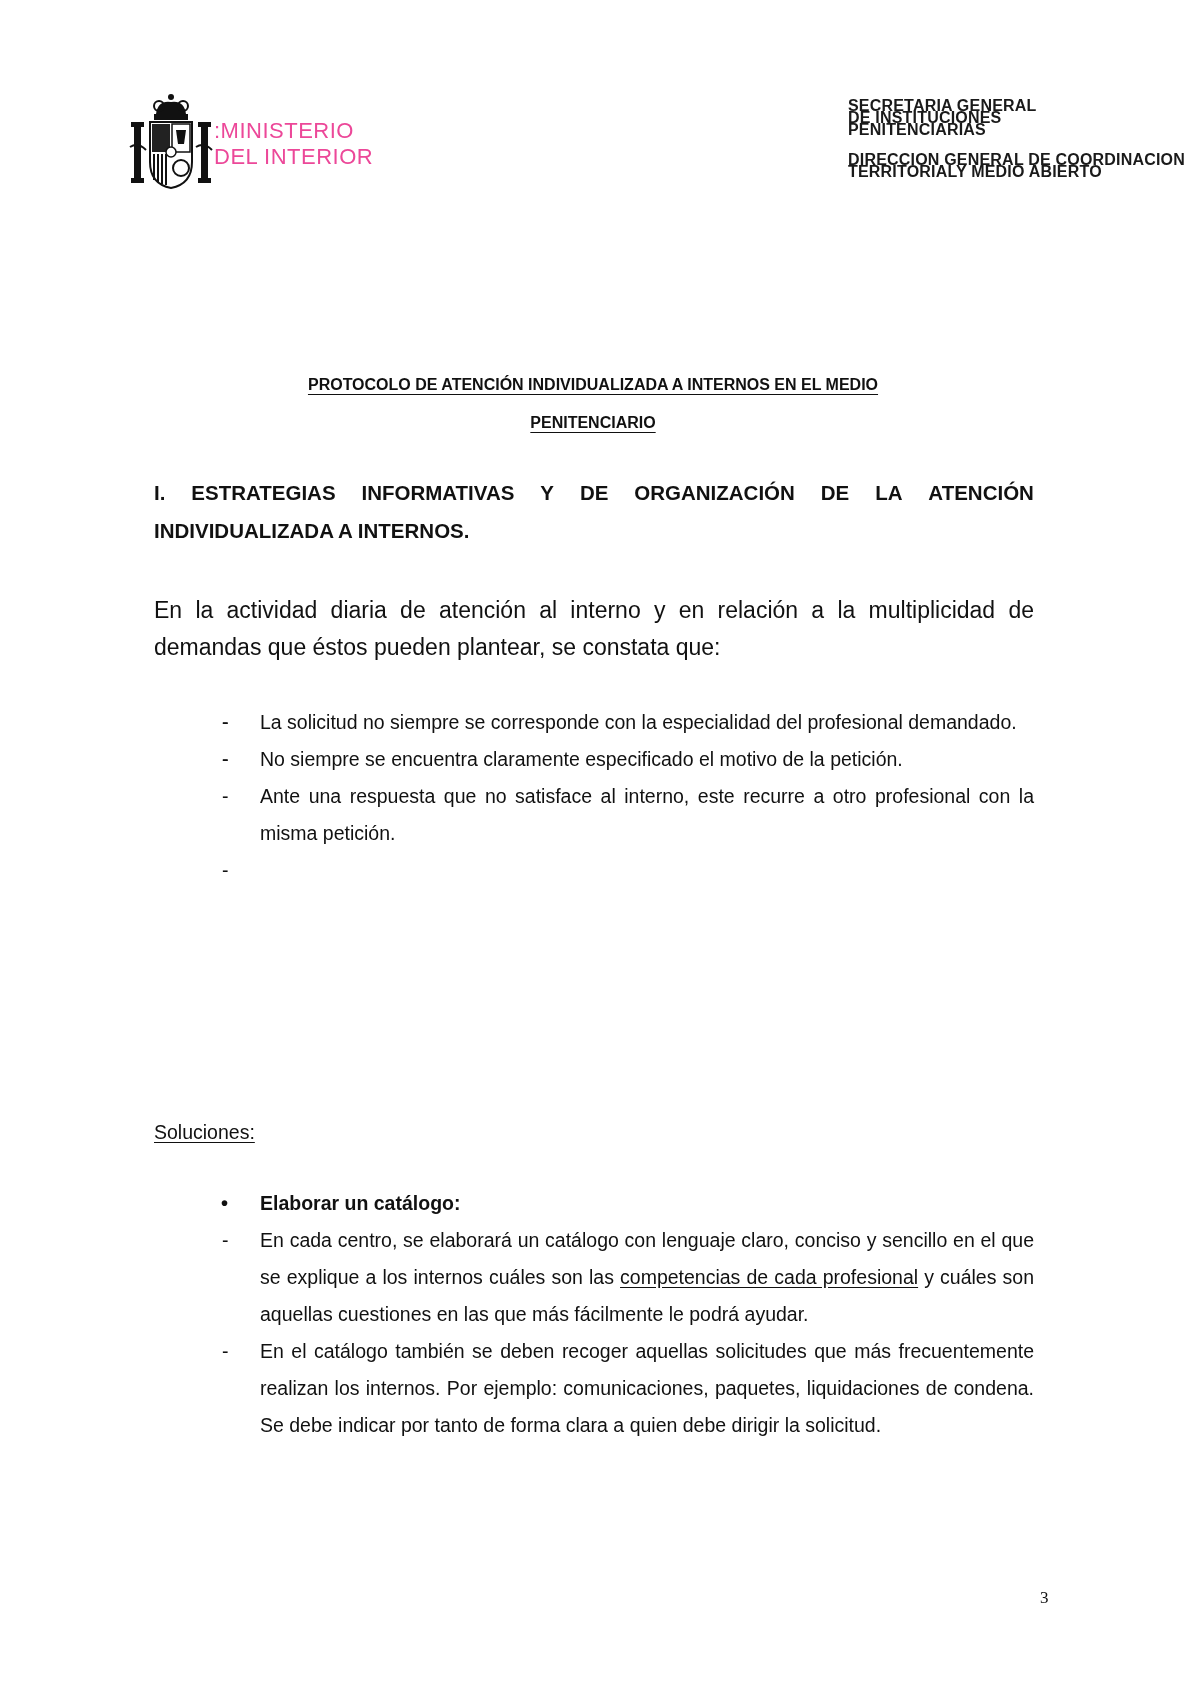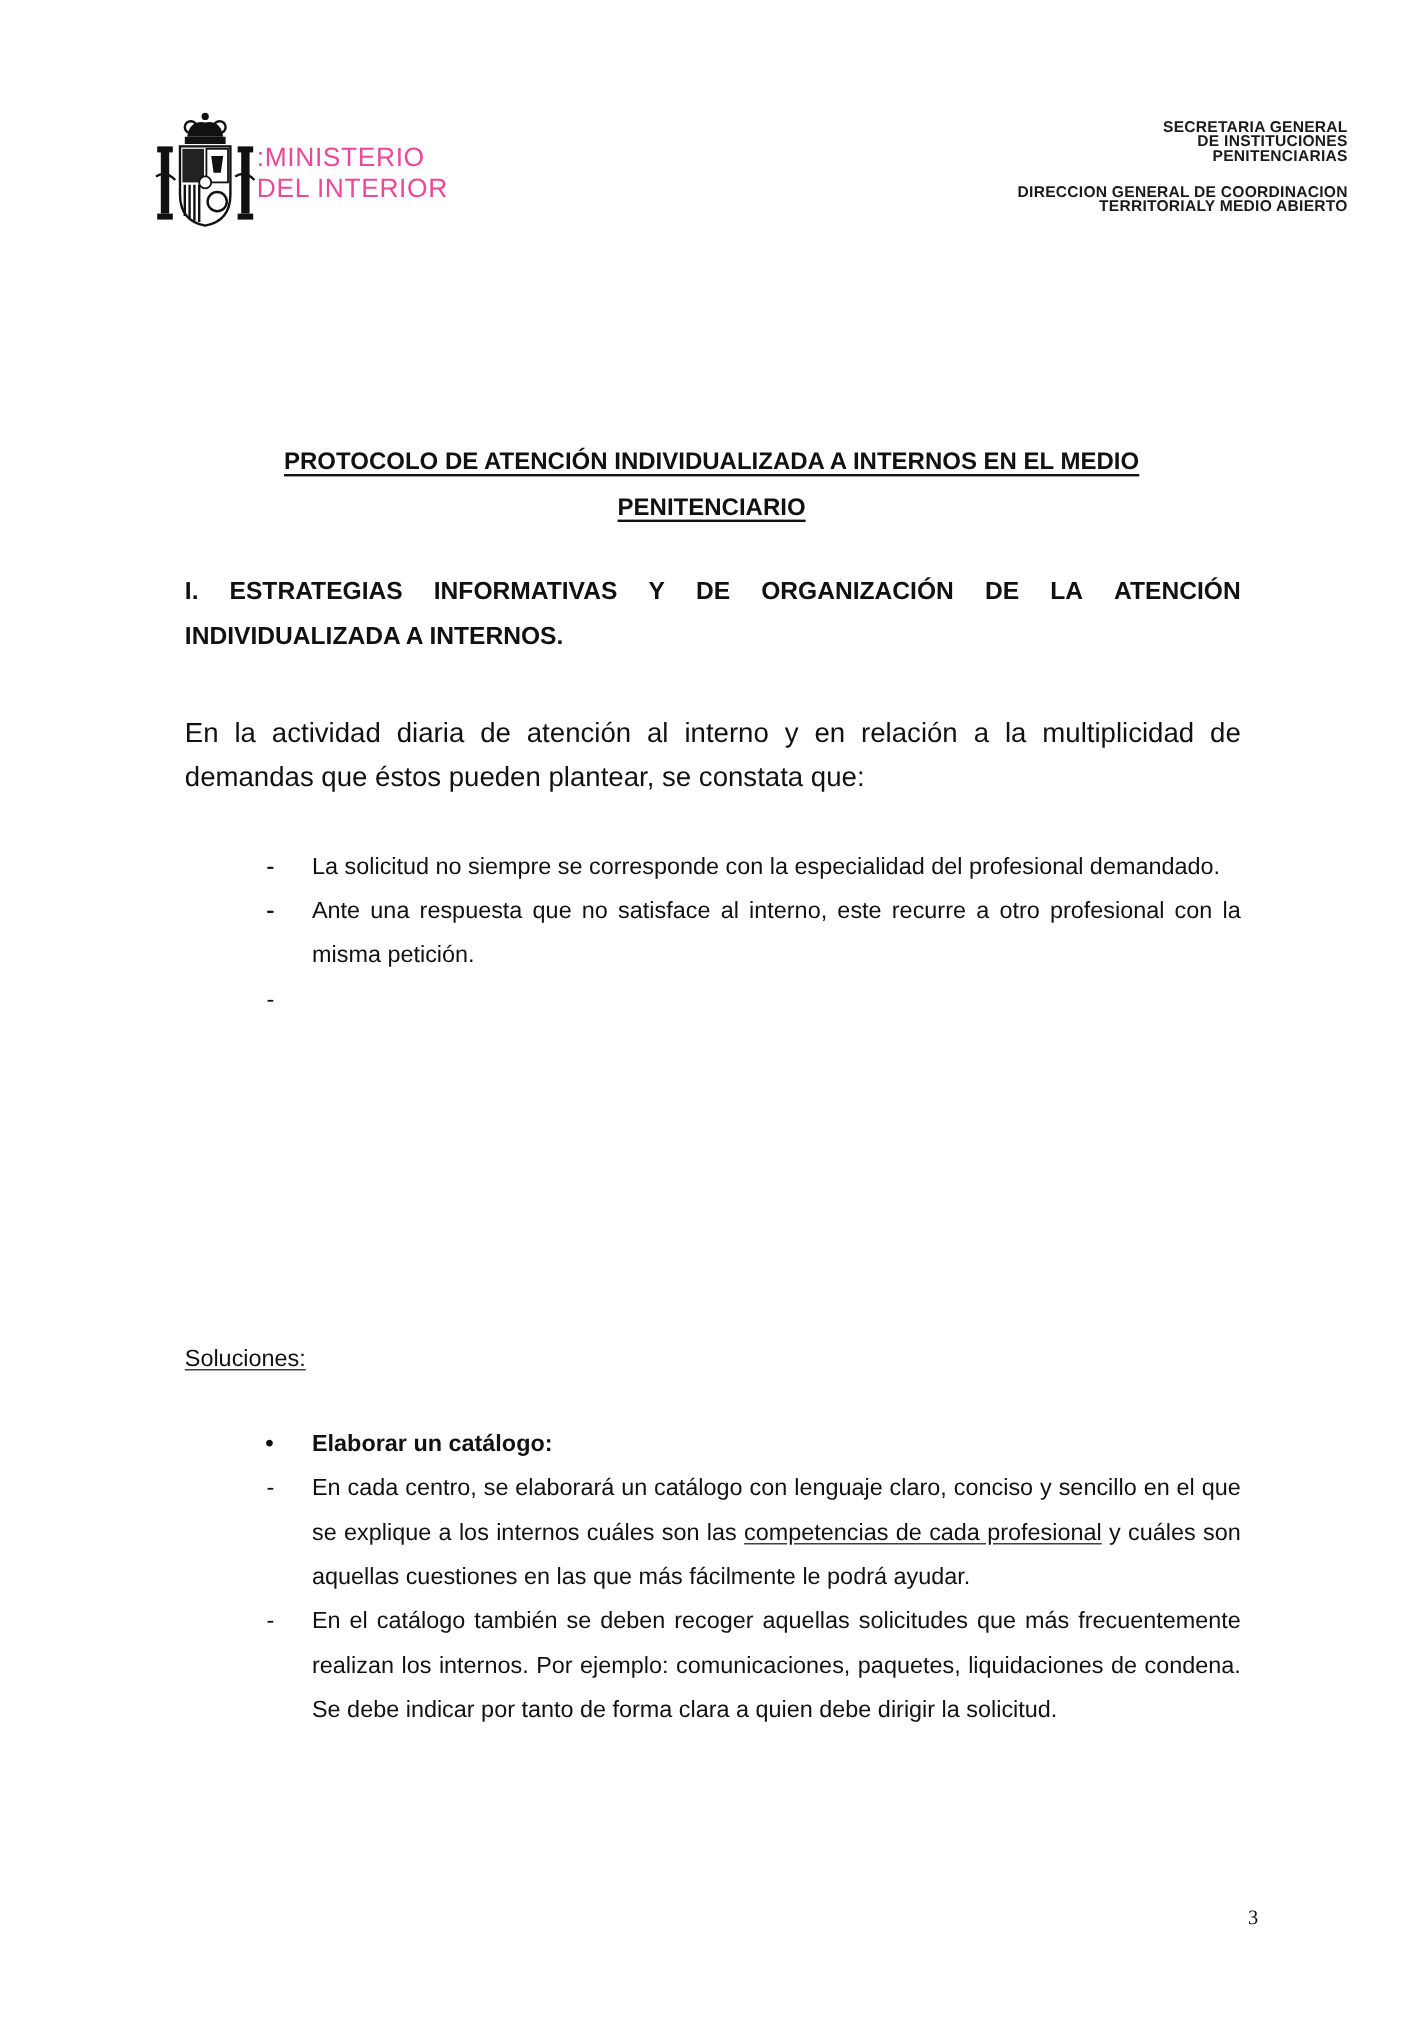--- a/index.html
+++ b/index.html
@@ -5,25 +5,25 @@
     html, body { margin:0; padding:0; background:#ffffff; }
     body { width:1186px; height:1685px; position:relative; overflow:hidden; color:#111; font-family:"Liberation Sans", sans-serif; }
     .page { position:absolute; left:0; top:0; width:1186px; height:1685px; background:#fff; }
 
     
     .logo { position:absolute; left:128px; top:92px; width:86px; height:100px; }
     .ministry { position:absolute; left:214px; top:118px; font-size:22px; line-height:26px; letter-spacing:0.5px; color:#ec4899; }
     .ministry div { white-space:nowrap; }
 
     
-    .hdr-right { position:absolute; left:848px; top:100px; font-size:13px; line-height:12px; font-weight:bold; color:#1a1a1a; letter-spacing:0.2px;text-align:right; }
+    .hdr-right { position:absolute; left:848px; top:100px; font-size:16px; line-height:12px; font-weight:bold; color:#1a1a1a; letter-spacing:0.2px; }
     .hdr-right .grp { margin-bottom:18px; }
 
     
-    .title { position:absolute; left:150px; width:886px; top:366px; text-align:center; font-weight:bold; font-size:20px; line-height:38px; }
+    .title { position:absolute; left:150px; width:886px; top:366px; text-align:center; font-weight:bold; font-size:16px; line-height:38px; }
     .title span { text-decoration:underline; text-underline-offset:4px; }
 
     .sec-heading { position:absolute; left:154px; width:880px; top:474px; font-weight:bold; font-size:20.5px; line-height:38px; text-align:justify; }
     .sec-heading .l1 { display:flex; justify-content:space-between; }
 
     .para { position:absolute; left:154px; width:880px; font-size:23px; line-height:37px; text-align:justify; }
     .para.intro { top:592px; }
 
     .list { position:absolute; left:154px; width:880px; margin:0; padding:0; list-style:none; font-size:19.5px; line-height:37px; }
     .list li { position:relative; padding-left:106px; text-align:justify; }
@@ -109,21 +109,21 @@
     </div>
     <div>INDIVIDUALIZADA A INTERNOS.</div>
   </div>
 
   <p class="para intro" style="margin:0;">En la actividad diaria de atención al interno y en relación a la multiplicidad de demandas que éstos  pueden plantear, se constata que:</p>
 
   <ul class="list problems">
     <li><span class="dash">-</span></li>
     <li><span class="dash">-</span><span>La solicitud no siempre se corresponde con la especialidad del profesional demandado.</span></li>
     <li><span class="dash">-</span></li>
-    <li><span class="dash">-</span></li>
+    <li><span class="dash">-</span><span>No siempre se encuentra claramente especificado el motivo de la petición.</span></li>
     <li><span class="dash">-</span><span>Ante una respuesta que no satisface al interno, este recurre a otro profesional con la misma petición.</span></li>
     <li><span class="dash">-</span></li>
   </ul>
 
   <div class="soluciones">Soluciones:</div>
 
   <ul class="list sol-list">
     <li class="bullet-item"><span class="dot">•</span><span>Elaborar un catálogo:</span></li>
     <li><span class="dash">-</span><span>En cada centro, se elaborará un catálogo con lenguaje claro, conciso y sencillo en el que se explique a los internos cuáles son las </span><span class="u">competencias de cada profesional</span><span> y cuáles son aquellas cuestiones en las que más fácilmente le podrá ayudar.</span></li>
     <li><span class="dash">-</span><span>En el catálogo también se deben recoger aquellas solicitudes que más frecuentemente realizan los internos. Por ejemplo: comunicaciones, paquetes, liquidaciones de condena. Se debe indicar por tanto de forma clara a quien debe dirigir la solicitud.</span></li>

